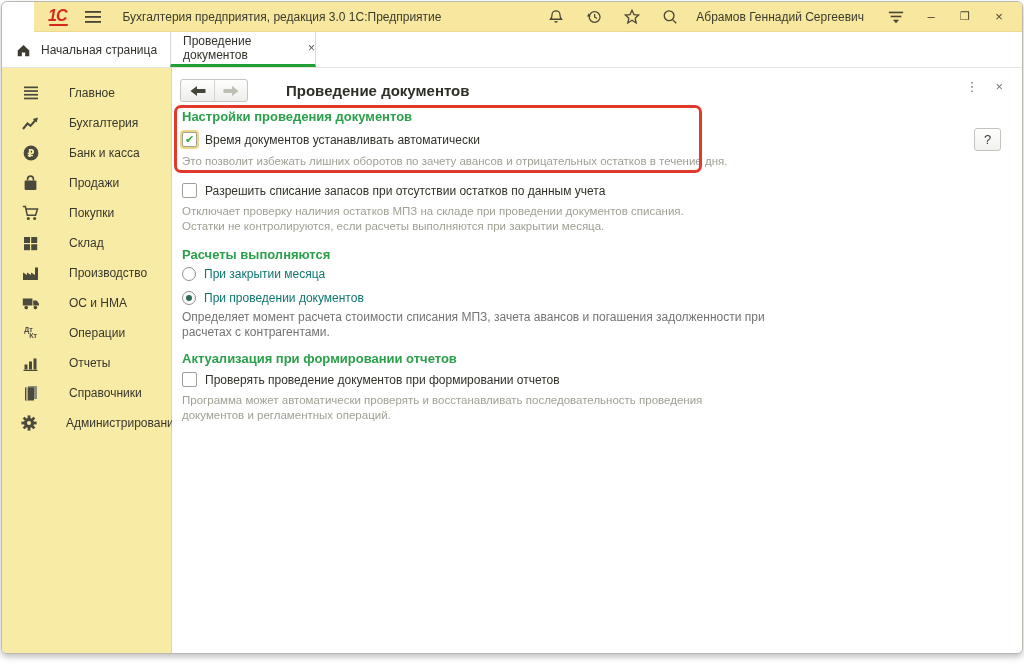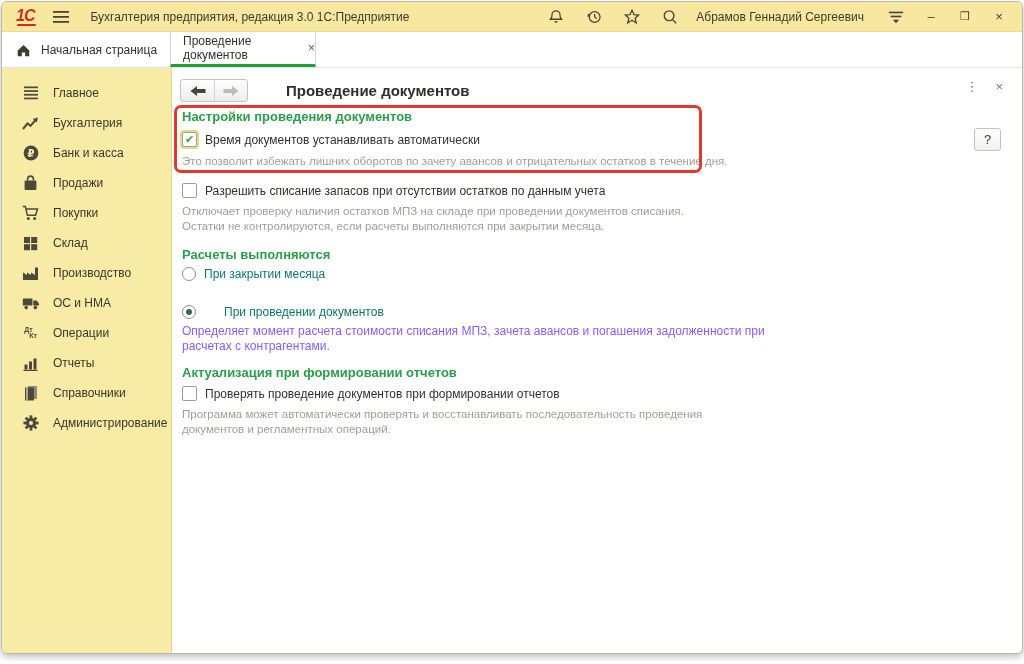--- a/index.html
+++ b/index.html
@@ -4,21 +4,21 @@
 <style>
   * { margin:0; padding:0; box-sizing:border-box; }
   html,body { width:1024px; height:664px; background:#ffffff; overflow:hidden;
     font-family:"Liberation Sans","DejaVu Sans",sans-serif; }
   .win { position:absolute; left:1px; top:1px; width:1022px; height:653px;
     border:1px solid #b9b9b2; border-radius:6px; overflow:hidden; background:#fff;
     box-shadow:0 3px 6px rgba(0,0,0,.25); display:flex; flex-direction:column; }
 
   
   .titlebar { height:30px; background:#f7e79f; display:flex; align-items:center;
-    flex:0 0 auto; padding:0 12px 0 14px; border-bottom:1px solid #eeda8c; }
+    flex:0 0 auto; padding:0 12px 0 14px; border-bottom:1px solid #eeda8c;margin-left:32px; }
   .logo { color:#d6281e; font-weight:bold; font-style:italic; font-size:16px;
     letter-spacing:-1px; position:relative; padding-bottom:2px; }
   .logo::after { content:""; position:absolute; left:1px; right:-2px; bottom:1px;
     height:2px; background:#d6281e; border-radius:2px; }
   .burger { margin-left:18px; display:flex; }
   .tb-title { margin-left:20px; font-size:12px; color:#3b3b2e; }
   .tb-right { margin-left:auto; display:flex; align-items:center; }
   .tb-icon { width:24px; height:22px; display:flex; align-items:center;
     justify-content:center; margin-left:14px; cursor:pointer; }
   .user { font-size:12px; color:#3b3b2e; margin:0 6px 0 14px; }
@@ -34,21 +34,21 @@
   .tab-home .hicon { margin-right:10px; display:flex; }
   .tab-active { width:146px; padding-left:12px; border-left:1px solid #d9d9d4;
     border-right:1px solid #d9d9d4; border-bottom:3px solid #21a038; position:relative; }
   .tab-close { margin-left:8px; color:#5a5a52; font-size:12px; cursor:pointer; }
 
   
   .main { flex:1; display:flex; min-height:0; }
   .sidebar { width:170px; background:#f8eba6; border-right:1px solid #e3d795;
     padding-top:10px; flex:0 0 auto; }
   .side-item { height:30px; display:flex; align-items:center; padding-left:19px;
-    cursor:pointer; }
+    cursor:pointer;gap:16px; }
   .side-icon { width:19px; display:flex; justify-content:center; margin-right:13px; }
   .side-label { font-size:12px; color:#37372c; }
   .dtkt { font-size:7px; font-weight:bold; color:#4a4a3c; line-height:6px;
     display:flex; flex-direction:column; }
   .dtkt .kt { margin-left:5px; }
 
   .content { flex:1; background:#fff; position:relative; min-width:0; }
   .toolbar { padding:11px 0 0 8px; display:flex; align-items:center; height:34px; }
   .navgroup { display:flex; border:1px solid #c6c6c0; border-radius:3px; overflow:hidden;
     background:linear-gradient(#fefefe,#ededea); }
@@ -71,21 +71,21 @@
     color:#2fae3e; flex:0 0 auto; }
   .cb.focused { box-shadow:0 0 0 2px #eed687; }
   .cb-label { margin-left:8px; font-size:12px; color:#32322a; }
   .hint { margin-left:10px; font-size:11.5px; color:#a09f93; line-height:15px; }
   .radio-row { display:flex; align-items:center; margin-left:10px; cursor:pointer; }
   .radio { width:14px; height:14px; border:1px solid #90908a; border-radius:50%;
     background:#fff; position:relative; flex:0 0 auto; }
   .radio.selected::after { content:""; position:absolute; left:3px; top:3px; width:6px;
     height:6px; border-radius:50%; background:#2e6b55; }
   .radio-label { margin-left:8px; font-size:12px; color:#0f766e; }
-  .para { margin-left:10px; font-size:12px; color:#8b5cf6; line-height:15px; }
+  .para { margin-left:10px; font-size:12px; color:#737373; line-height:15px; }
 
   .annotation { position:absolute; left:2px; top:37px; width:528px; height:68px;
     border:3px solid #e1392c; border-radius:7px; pointer-events:none; }
 
   svg { display:block; }
 </style>
 </head>
 <body>
 
 <div class="win">
@@ -338,21 +338,21 @@
       <div class="hint" style="margin-top:6px;">
         <div>Отключает проверку наличия остатков МПЗ на складе при проведении документов списания.</div>
         <div>Остатки не контролируются, если расчеты выполняются при закрытии месяца.</div>
       </div>
 
       <div class="h-green" style="margin-top:13px;">Расчеты выполняются</div>
       <div class="radio-row" style="margin-top:5px;">
         <span class="radio"></span>
         <span class="radio-label">При закрытии месяца</span>
       </div>
-      <div class="radio-row" style="margin-top:24px;gap:20px;">
+      <div class="radio-row" style="margin-top:10px;">
         <span class="radio selected"></span>
         <span class="radio-label">При проведении документов</span>
       </div>
       <div class="para" style="margin-top:5px;">
         <div>Определяет момент расчета стоимости списания МПЗ, зачета авансов и погашения задолженности при</div>
         <div>расчетах с контрагентами.</div>
       </div>
 
       <div class="h-green" style="margin-top:11px;">Актуализация при формировании отчетов</div>
       <div class="row-check" style="margin-top:6px;">

